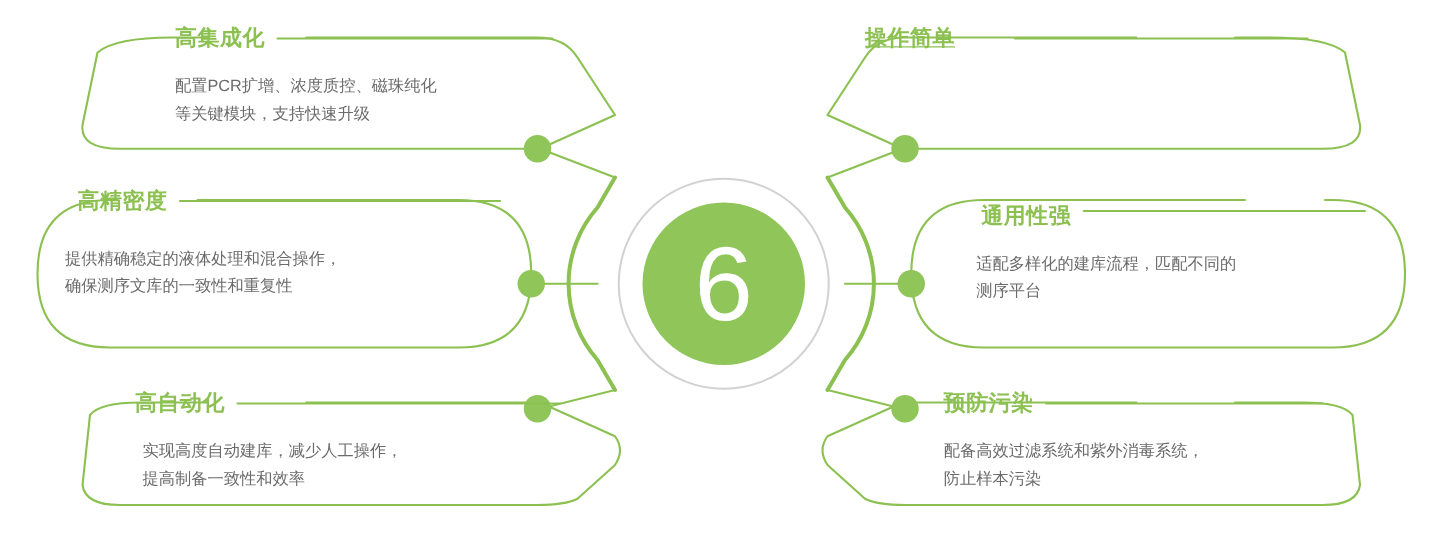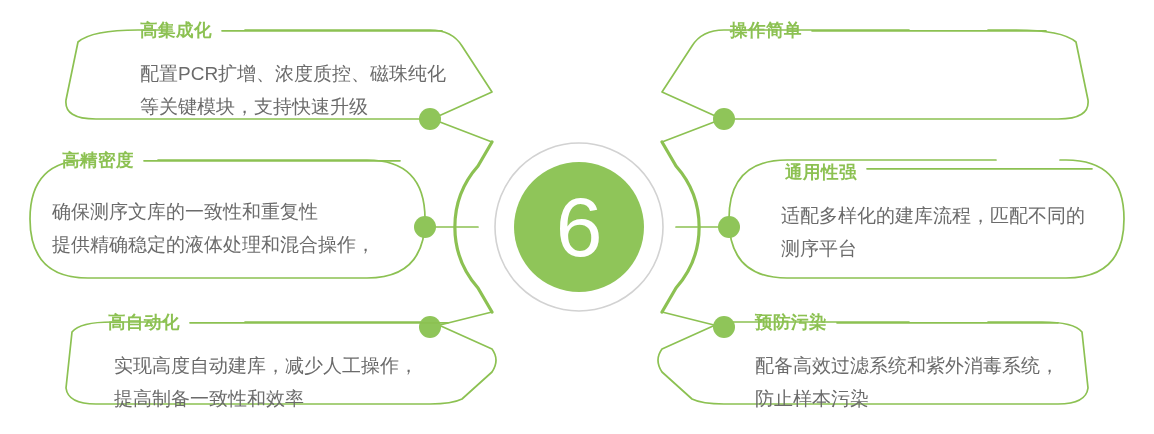--- a/index.html
+++ b/index.html
@@ -25,21 +25,21 @@
     position:absolute;
     font-size:17.5px;
     font-weight:bold;
     color:#8cc152;
     letter-spacing:.5px;
     white-space:nowrap;
     line-height:1;
   }
   .card-body{
     position:absolute;
-    font-size:19px;
+    font-size:13px;
     color:#6b6b6b;
     line-height:1.72;
     white-space:nowrap;
   }
   .card-body span{display:block;}
   .hub-number{
     position:absolute;
     left:512px;
     top:160px;
     width:134px;
@@ -123,31 +123,31 @@
   <div class="hub-number">6</div>
 
   <div class="card-title" style="left:140px; top:22px;">高集成化</div>
   <div class="card-body" style="left:140px; top:58px;">
     <span>配置PCR扩增、浓度质控、磁珠纯化</span>
     <span>等关键模块，支持快速升级</span>
   </div>
 
   <div class="card-title" style="left:62px; top:152px;text-align:center;">高精密度</div>
   <div class="card-body" style="left:52px; top:196px;">
+    <span>提供精确稳定的液体处理和混合操作，</span>
     <span>确保测序文库的一致性和重复性</span>
-    <span>提供精确稳定的液体处理和混合操作，</span>
   </div>
 
   <div class="card-title" style="left:108px; top:314px;">高自动化</div>
   <div class="card-body" style="left:114px; top:350px;">
     <span>实现高度自动建库，减少人工操作，</span>
     <span>提高制备一致性和效率</span>
   </div>
 
-  <div class="card-title" style="left:730px; top:22px;">操作简单</div>
+  <div class="card-title" style="left:692px; top:22px;text-decoration:underline;">操作简单</div>
 
   <div class="card-title" style="left:785px; top:164px;">通用性强</div>
   <div class="card-body" style="left:781px; top:200px;">
     <span>适配多样化的建库流程，匹配不同的</span>
     <span>测序平台</span>
   </div>
 
   <div class="card-title" style="left:755px; top:314px;">预防污染</div>
   <div class="card-body" style="left:755px; top:350px;">
     <span>配备高效过滤系统和紫外消毒系统，</span>

